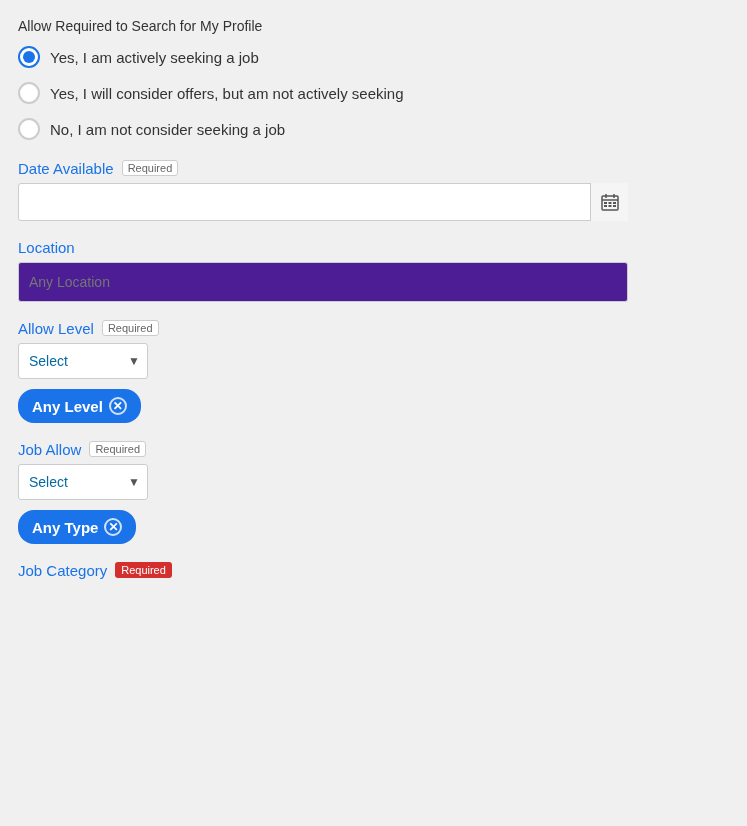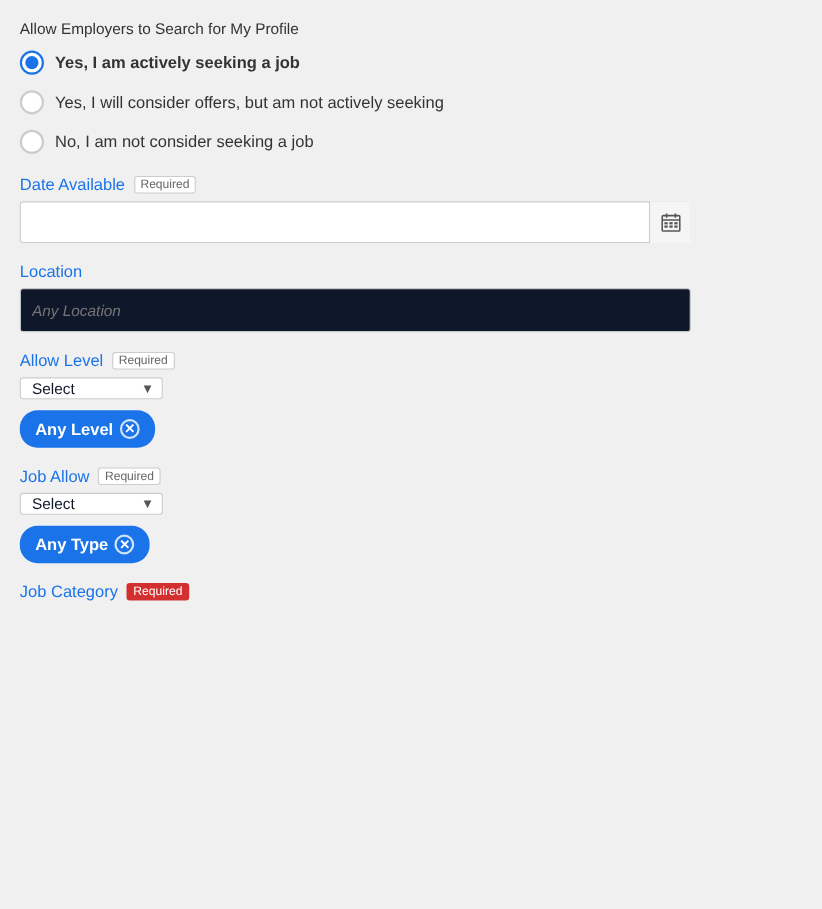--- a/index.html
+++ b/index.html
@@ -66,21 +66,21 @@
       border-radius: 50%;
       background-color: #1a73e8;
     }
 
     .radio-label {
       font-size: 15px;
       color: #333;
     }
 
     .radio-label.bold {
-      font-weight: bold;
+      font-weight: normal;
     }
 
     .field-section {
       margin-bottom: 18px;
     }
 
     .field-label-row {
       display: flex;
       align-items: flex-start;
       gap: 8px;
@@ -144,42 +144,41 @@
     }
 
     .location-input {
       width: 610px;
       height: 40px;
       border: 1px solid #ccc;
       border-radius: 3px;
       padding: 0 10px;
       font-size: 14px;
       color: #999;
-      background-color: #0f172a;
+      background-color: #4c1d95;
       outline: none;
-      font-style: italic;
     }
 
     .select-wrapper {
       position: relative;
       display: inline-block;
     }
 
     .select-dropdown {
       width: 130px;
-      height: 20px;
+      height: 36px;
       border: 1px solid #ccc;
       border-radius: 3px;
       padding: 0 30px 0 10px;
       font-size: 14px;
       background-color: white;
       appearance: none;
       cursor: pointer;
       outline: none;
-      color: #0f172a;
+      color: #0369a1;
     }
 
     .select-arrow {
       position: absolute;
       right: 8px;
       top: 50%;
       transform: translateY(-50%);
       pointer-events: none;
       font-size: 12px;
       color: #555;
@@ -212,21 +211,21 @@
       font-weight: bold;
       color: white;
       line-height: 1;
     }
   </style>
 </head>
 <body>
 
 <div class="container">
 
-  <div class="section-title">Allow Employers to Search for My Profile</div>
+  <div class="section-title">Allow Required to Search for My Profile</div>
 
   <div class="radio-group">
 
     <div class="radio-item">
       <div class="radio-circle selected">
       </div>
       <span class="radio-label bold">Yes, I am actively seeking a job</span>
     </div>
 
     <div class="radio-item">

